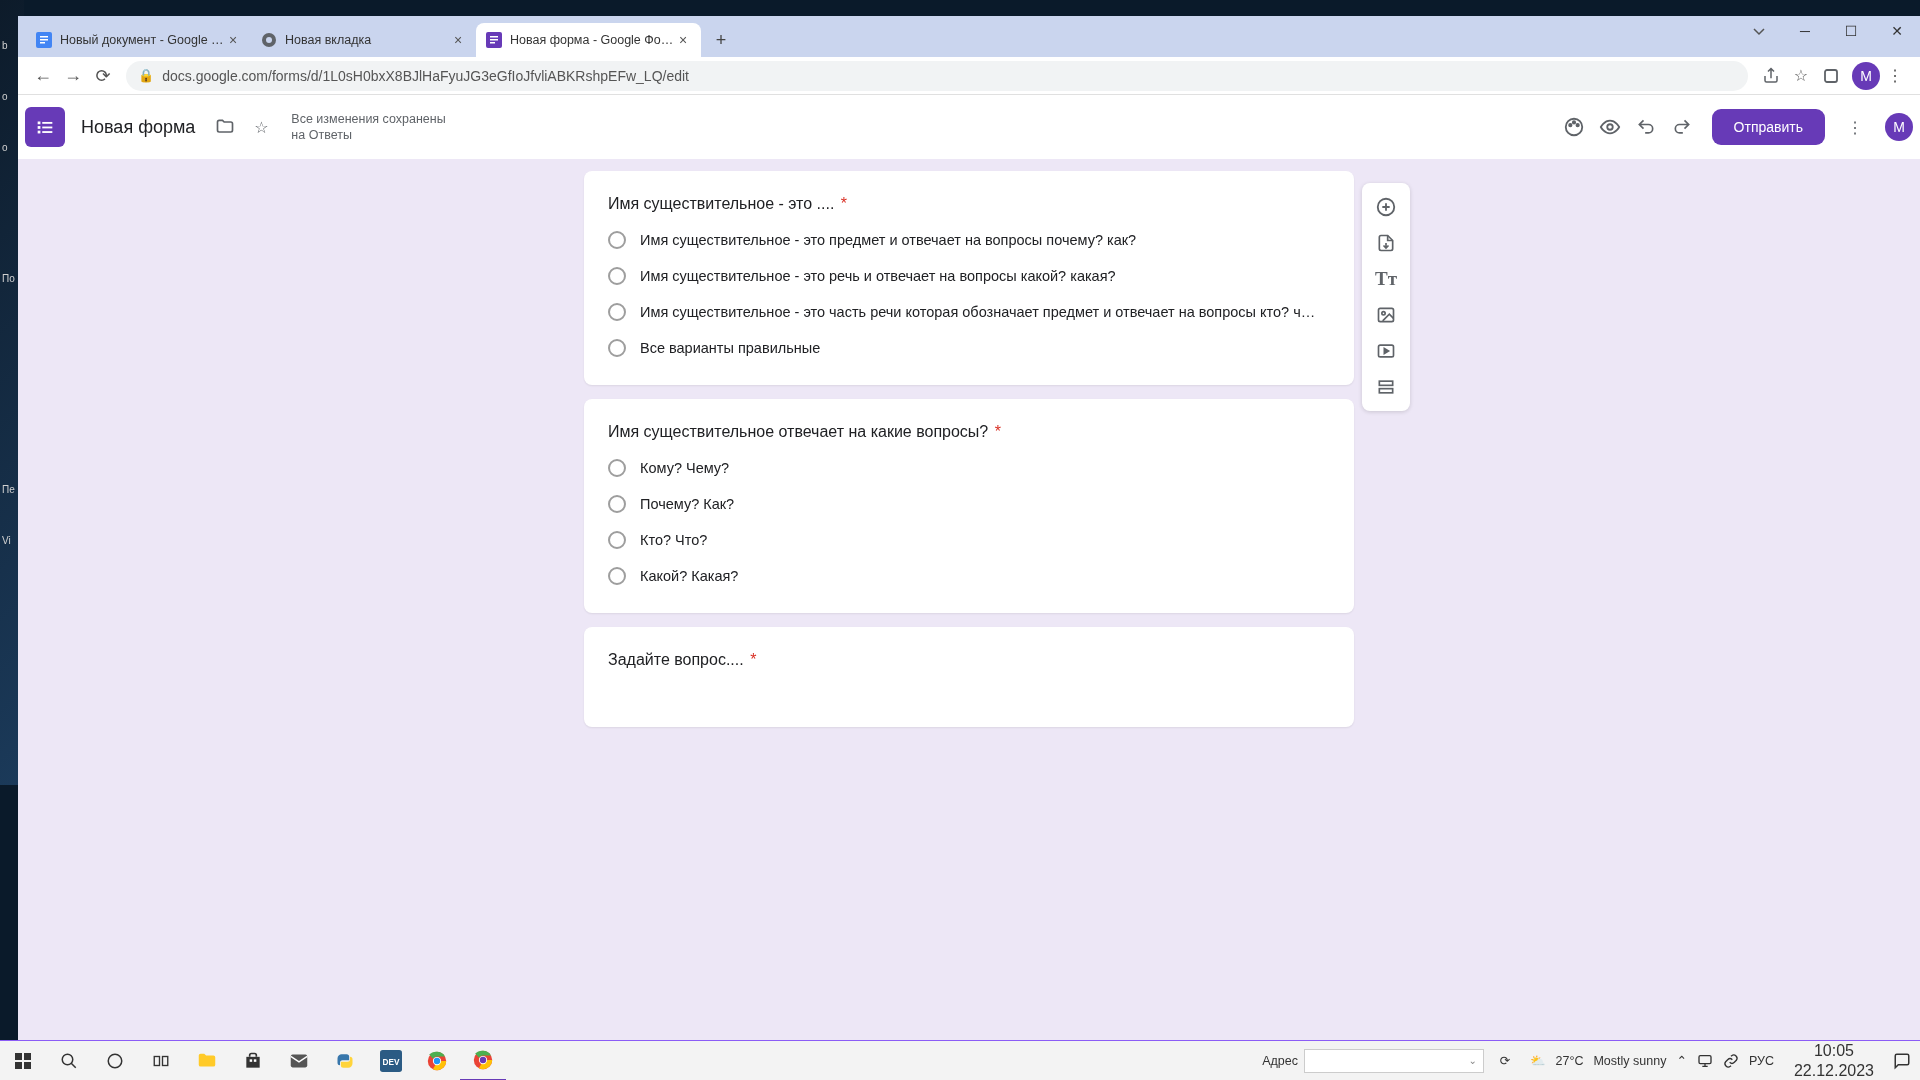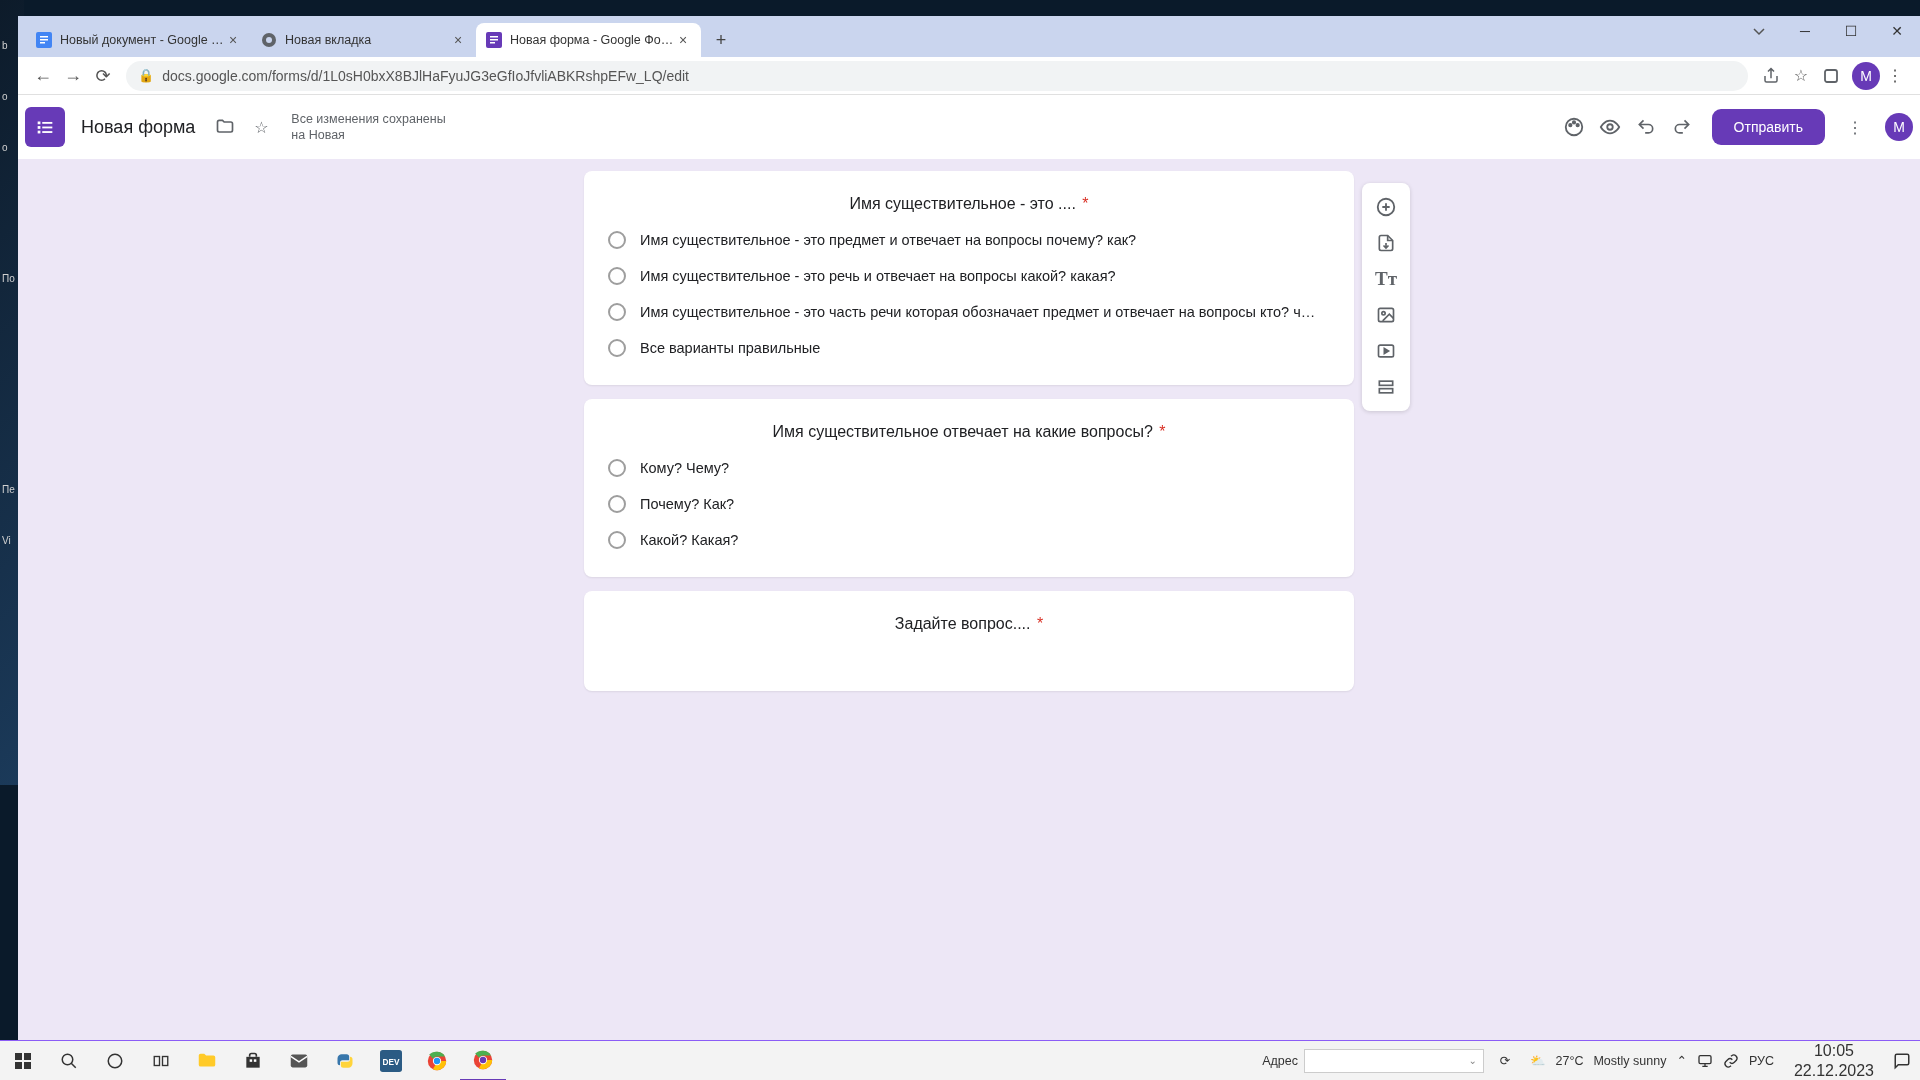--- a/index.html
+++ b/index.html
@@ -44,21 +44,21 @@
 
 .form-tabs { height: 40px; display: flex; justify-content: center; gap: 28px; border-bottom: 0; }
 .form-tab { font-size: 14px; color: #5f6368; display: flex; align-items: center; cursor: pointer; border-bottom: 3px solid transparent; }
 .form-tab.active { color: #673ab7; border-bottom-color: #673ab7; font-weight: 500; }
 
 
 .canvas { position: absolute; top: 143px; left: 0; right: 0; bottom: 0; background: #ede7f6; overflow-y: auto; padding: 12px 0; }
 .canvas-inner { width: 770px; margin: 0 auto; position: relative; }
 
 
-.card { background: #fff; border-radius: 8px; margin-bottom: 14px; padding: 24px 24px 28px; box-shadow: 0 1px 2px rgba(0,0,0,.08); text-align: center; }
+.card { background: #fff; border-radius: 8px; margin-bottom: 14px; padding: 24px 24px 28px; box-shadow: 0 1px 2px rgba(0,0,0,.08); }
 .q-title { font-size: 16px; color: #202124; margin-bottom: 18px; }
 .q-title .req { color: #d93025; margin-left: 2px; }
 .option { display: flex; align-items: center; margin-bottom: 18px; }
 .option:last-child { margin-bottom: 0; }
 .radio { width: 18px; height: 18px; border: 2px solid #9e9e9e; border-radius: 50%; margin-right: 14px; flex-shrink: 0; }
 .opt-text { font-size: 14.5px; color: #202124; white-space: nowrap; overflow: hidden; text-overflow: ellipsis; }
 
 
 .side-toolbar { position: absolute; right: -56px; top: 12px; width: 48px; background: #fff; border-radius: 8px; box-shadow: 0 1px 4px rgba(0,0,0,.15); padding: 6px 0; display: flex; flex-direction: column; align-items: center; }
 .side-toolbar .tbtn { width: 36px; height: 36px; display: flex; align-items: center; justify-content: center; color: #5f6368; cursor: pointer; }
@@ -175,21 +175,21 @@
     </div>
     <div class="form-title">Новая форма</div>
     <div class="hdr-ico">
         <svg width="20" height="20" viewBox="0 0 24 24" fill="none" stroke="#5f6368" stroke-width="2">
           <path d="M3 6a2 2 0 012-2h4l2 2h8a2 2 0 012 2v8a2 2 0 01-2 2H5a2 2 0 01-2-2V6z"></path>
         </svg>
       </div>
     <div class="hdr-ico">☆</div>
     <div class="save-status">
       <div>Все изменения сохранены</div>
-      <div>на Новая</div>
+      <div>на Ответы</div>
     </div>
     <div class="hdr-spacer"></div>
     <div class="hdr-ico">
         <svg width="22" height="22" viewBox="0 0 24 24" fill="none" stroke="#5f6368" stroke-width="2">
           <circle cx="12" cy="12" r="9"></circle>
           <circle cx="8" cy="10" r="1.3" fill="#5f6368"></circle>
           <circle cx="12" cy="7" r="1.3" fill="#5f6368"></circle>
           <circle cx="16" cy="10" r="1.3" fill="#5f6368"></circle>
         </svg>
       </div>
@@ -251,20 +251,24 @@
         <div class="q-title">
           <span>Имя существительное отвечает на какие вопросы?</span><span class="req"> *</span>
         </div>
         <div class="option">
             <span class="radio"></span>
             <span class="opt-text">Кому? Чему?</span>
           </div>
         <div class="option">
             <span class="radio"></span>
             <span class="opt-text">Почему? Как?</span>
+          </div>
+        <div class="option">
+            <span class="radio"></span>
+            <span class="opt-text">Кто? Что?</span>
           </div>
         <div class="option">
             <span class="radio"></span>
             <span class="opt-text">Какой? Какая?</span>
           </div>
       </div>
 
       <div class="card" style="padding-bottom:40px">
         <div class="q-title">
           <span>Задайте вопрос....</span><span class="req"> *</span>

